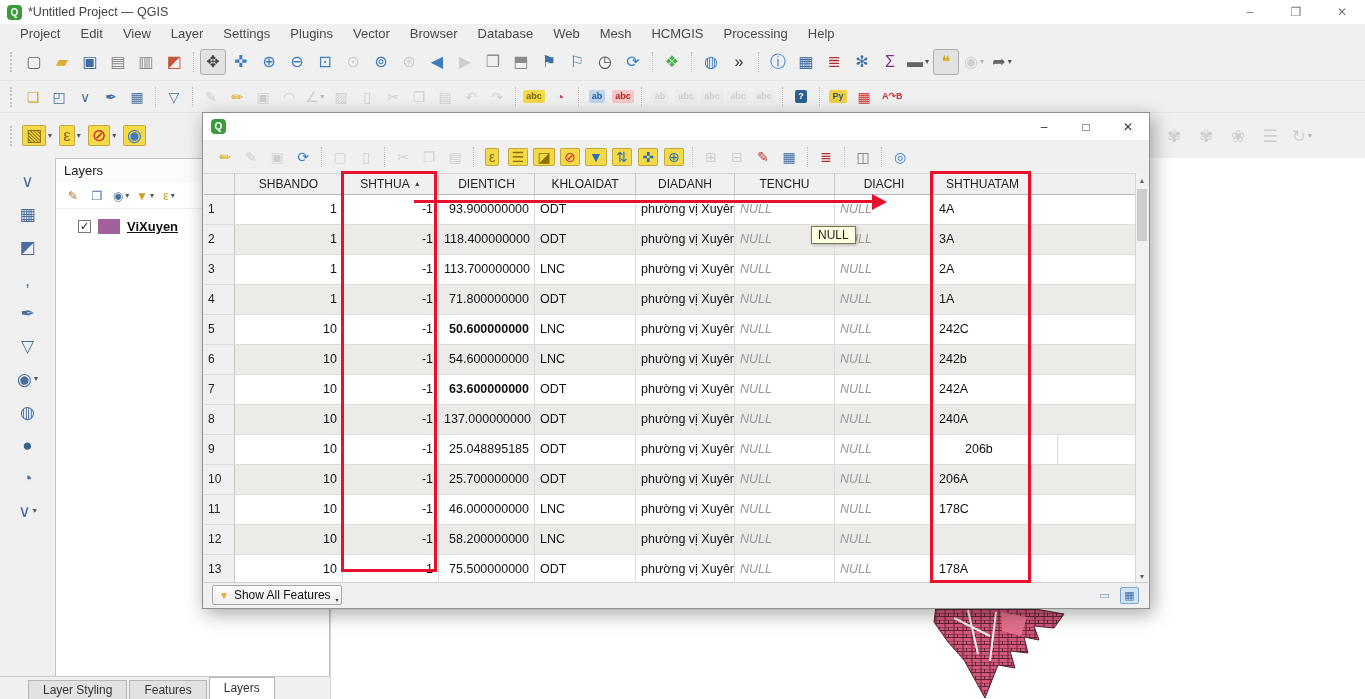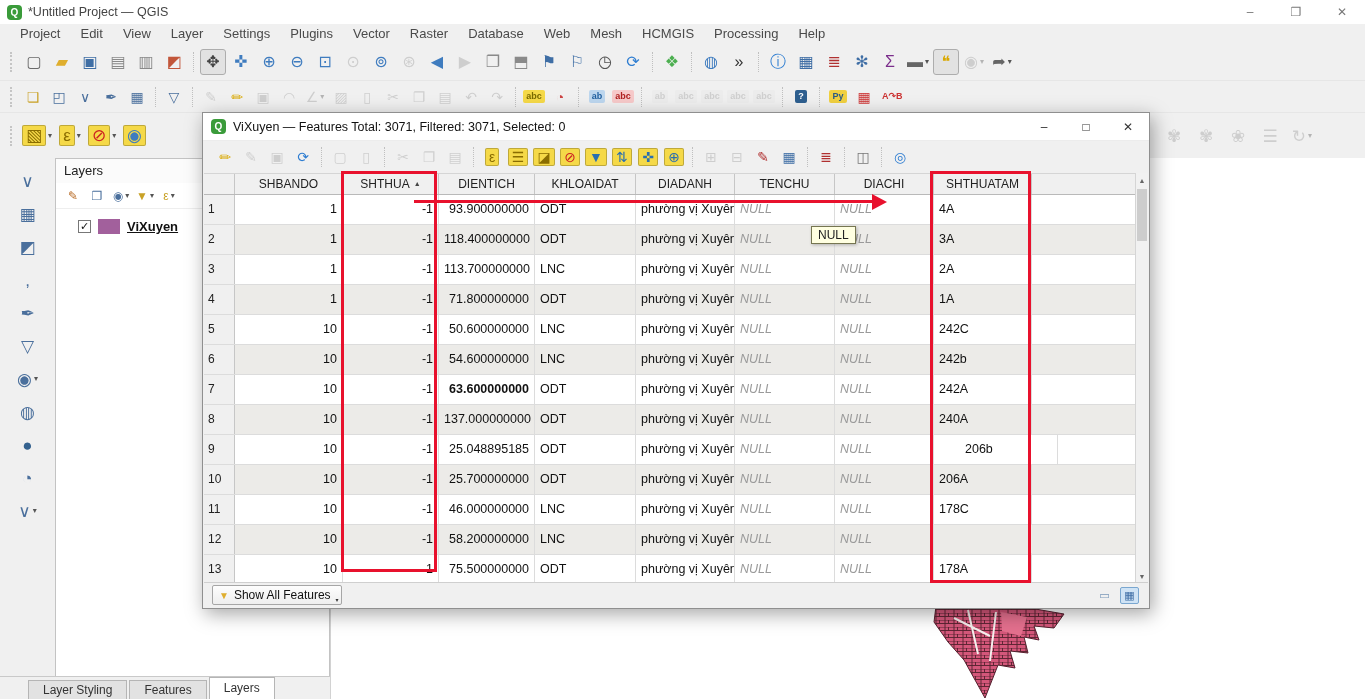--- a/index.html
+++ b/index.html
@@ -121,21 +121,21 @@
   </div>
 
   <div class="menubar">
       <span class="menu-item">Project</span>
       <span class="menu-item">Edit</span>
       <span class="menu-item">View</span>
       <span class="menu-item">Layer</span>
       <span class="menu-item">Settings</span>
       <span class="menu-item">Plugins</span>
       <span class="menu-item">Vector</span>
-      <span class="menu-item">Raster</span>
+      <span class="menu-item">Browser</span>
       <span class="menu-item">Database</span>
       <span class="menu-item">Web</span>
       <span class="menu-item">Mesh</span>
       <span class="menu-item">HCMGIS</span>
       <span class="menu-item">Processing</span>
       <span class="menu-item">Help</span>
     </div>
 
   <div class="tbrow tb1">
     <span class="handle"></span>
@@ -466,21 +466,20 @@
 
   <div class="tabsbar">
       <div class="tab">Layer Styling</div>
       <div class="tab">Features</div>
       <div class="tab active">Layers</div>
     </div>
 
   <div class="dialog">
     <div class="dtitle">
       <span class="qlogo">Q</span>
-      <span class="txt">ViXuyen — Features Total: 3071, Filtered: 3071, Selected: 0</span>
       <span class="dctls">
         <span class="dctl">–</span>
         <span class="dctl">□</span>
         <span class="dctl">✕</span>
       </span>
     </div>
     <div class="dtb">
         <span class="tbi">
           <span class="g" style="color: rgb(217, 168, 0);">✏</span>
         </span>
@@ -623,21 +622,21 @@
             <div class="tcell a-l" style="width: 99px;">phường vị Xuyên</div>
             <div class="tcell a-l null" style="width: 100px;">NULL</div>
             <div class="tcell a-l null" style="width: 99px;">NULL</div>
             <div class="tcell a-l" style="width: 98px;">1A</div>
             <div class="fillcell"></div>
           </div>
           <div class="trow odd">
             <div class="rncell">5</div>
             <div class="tcell a-r" style="width: 108px;">10</div>
             <div class="tcell a-r" style="width: 96px;">-1</div>
-            <div class="tcell a-r" style="width: 96px;">50.600000000</div>
+            <div class="tcell a-r" style="width: 96px; font-weight: bold;">50.600000000</div>
             <div class="tcell a-l" style="width: 101px;">LNC</div>
             <div class="tcell a-l" style="width: 99px;">phường vị Xuyên</div>
             <div class="tcell a-l null" style="width: 100px;">NULL</div>
             <div class="tcell a-l null" style="width: 99px;">NULL</div>
             <div class="tcell a-l" style="width: 98px;">242C</div>
             <div class="fillcell"></div>
           </div>
           <div class="trow even">
             <div class="rncell">6</div>
             <div class="tcell a-r" style="width: 108px;">10</div>

